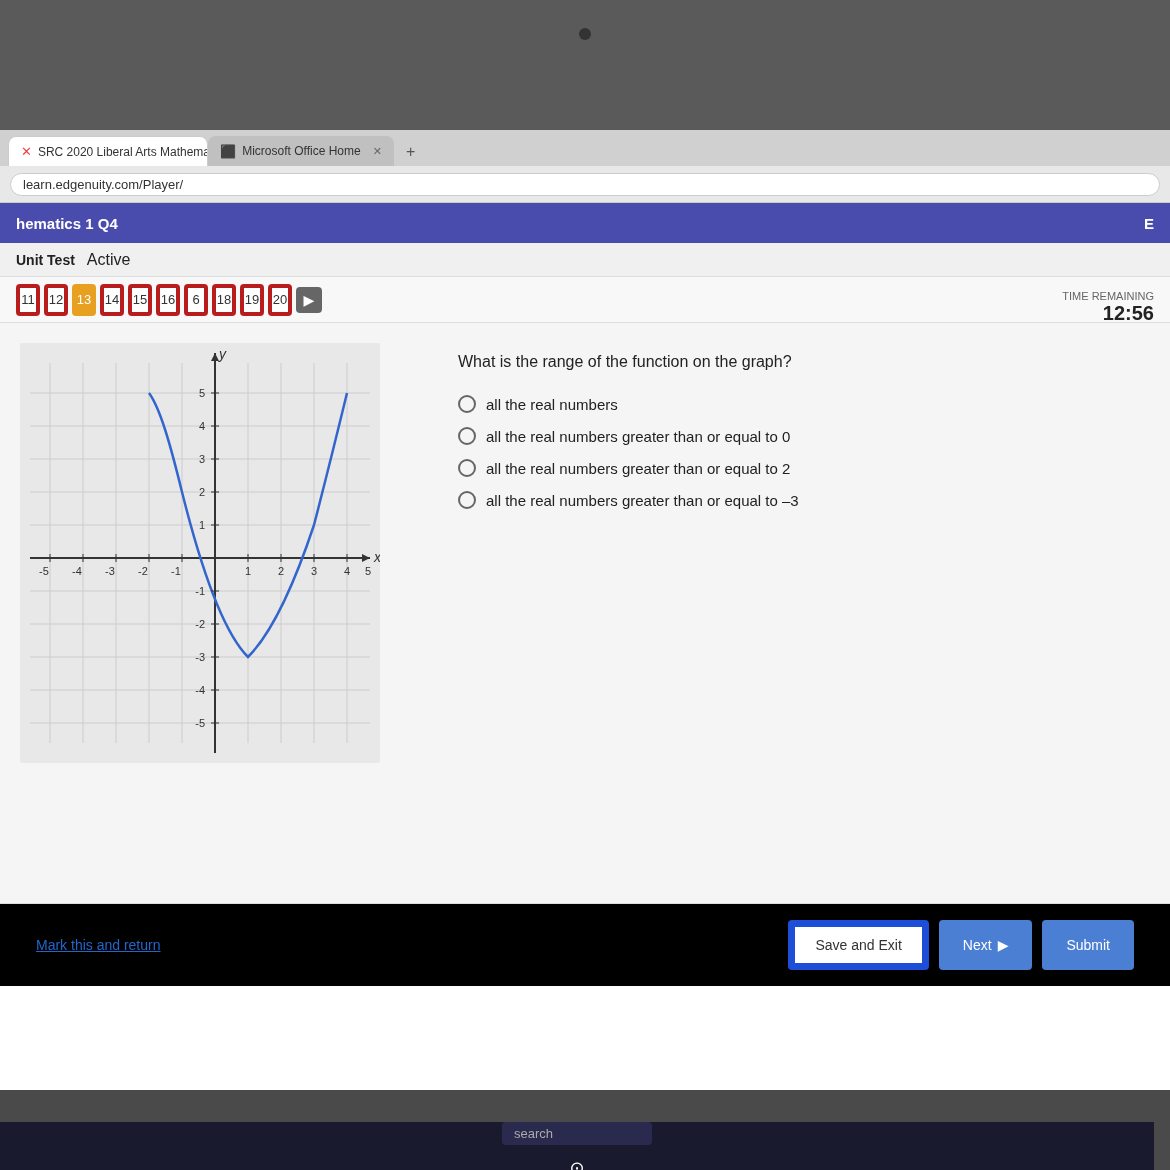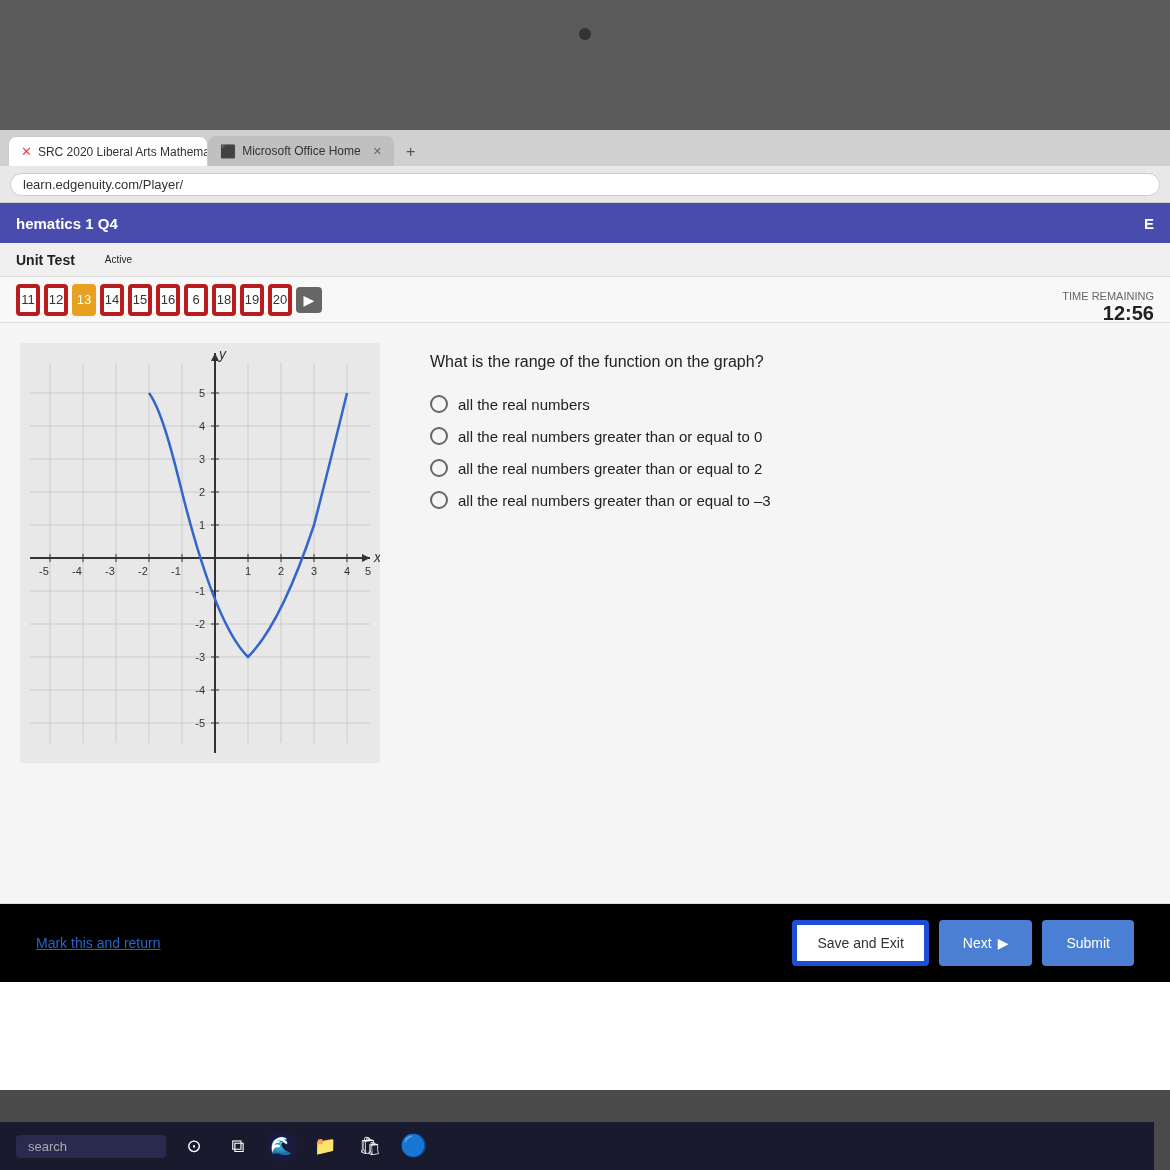--- a/index.html
+++ b/index.html
@@ -122,23 +122,22 @@
       gap: 12px;
       border-bottom: 1px solid #ddd;
       height: 34px;
     }
     .unit-test-label {
       font-weight: bold;
       font-size: 14px;
       color: #222;
     }
     .active-label {
-      font-size: 10px;
+      font-size: 16px;
       color: #222;
-      margin-left: 18px;
     }
 
     
     .question-nav {
       display: flex;
       align-items: center;
       padding: 6px 16px;
       background: #f8f8f8;
       border-bottom: 1px solid #ddd;
       gap: 4px;
@@ -209,20 +208,21 @@
     
     .graph-svg {
       width: 360px;
       height: 420px;
     }
 
     
     .question-area {
       flex: 1;
       padding-top: 10px;
+      margin-left: 28px;
     }
     .question-text {
       font-size: 16px;
       color: #222;
       margin-bottom: 24px;
       font-weight: 400;
     }
     .answer-option {
       display: flex;
       align-items: center;
@@ -259,21 +259,21 @@
       text-decoration: underline;
       cursor: pointer;
     }
     .footer-buttons {
       margin-left: auto;
       display: flex;
       gap: 10px;
     }
     .btn-save-exit {
       background: #fff;
-      border: 5px solid #1d4ed8;
+      border: 7px solid #1d4ed8;
       border-radius: 4px;
       padding: 10px 20px;
       font-size: 14px;
       color: #333;
       cursor: pointer;
     }
     .btn-next {
       background: #4a7fd4;
       border: none;
       border-radius: 4px;
@@ -298,20 +298,21 @@
     
     .taskbar {
       position: absolute;
       bottom: 0; left: 0; right: 16px;
       height: 48px;
       background: #1a1a2e;
       display: flex;
       align-items: center;
       padding: 0 16px;
       gap: 12px;
+      flex-direction: column;
     }
     .taskbar-search {
       background: #2a2a4e;
       border-radius: 4px;
       padding: 4px 12px;
       color: #aaa;
       font-size: 13px;
       width: 150px;
     }
     .taskbar-icon {

